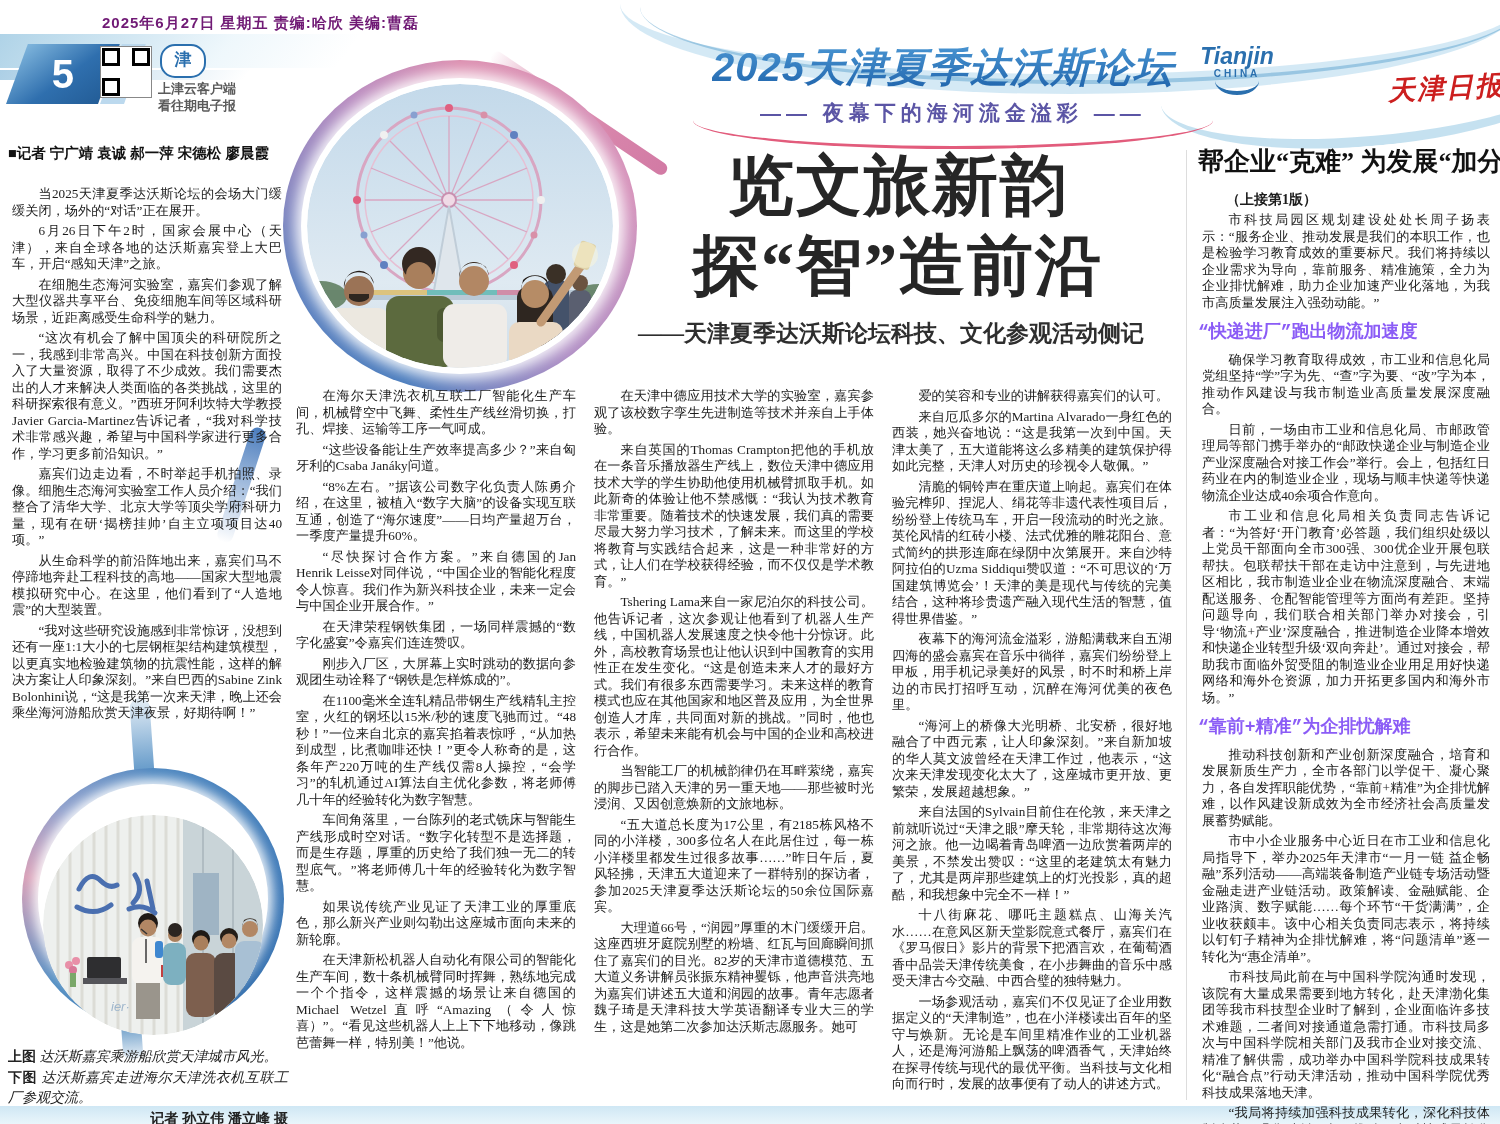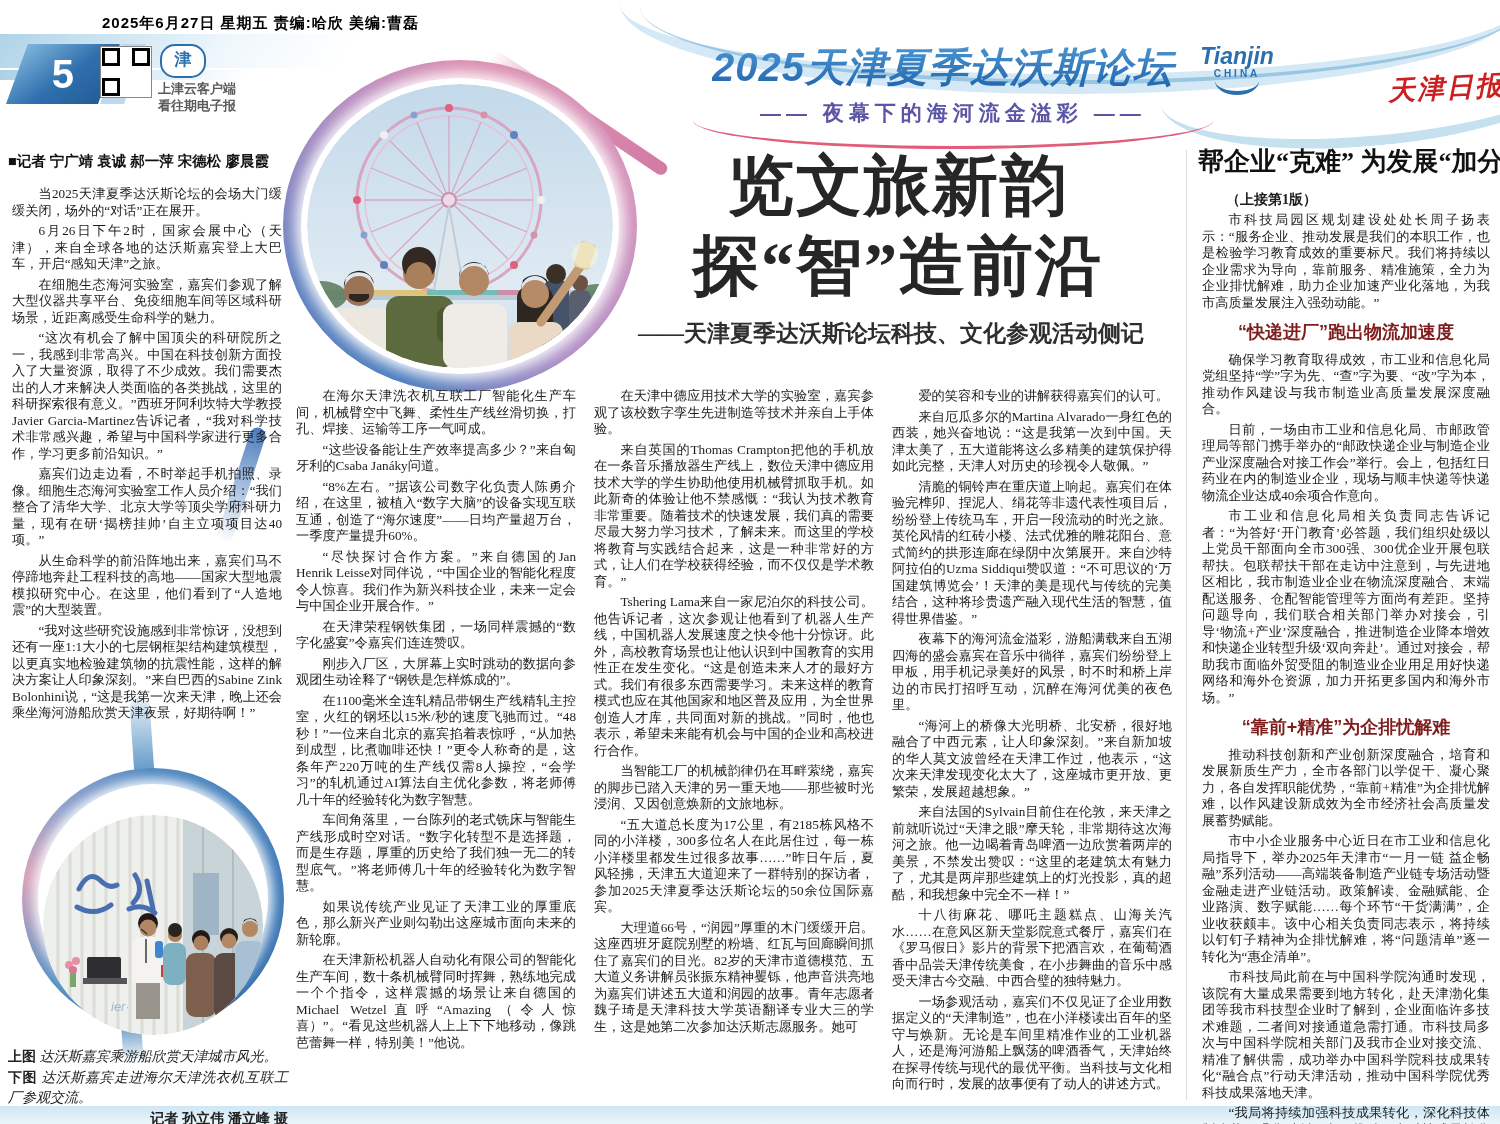--- a/index.html
+++ b/index.html
@@ -15,21 +15,21 @@
   .arc-red{left:693px;top:92px;width:520px;height:54px;border-radius:50%;border-bottom:3px solid #e25c7c;}
   .bottom-band{left:0;top:1106px;width:1500px;height:18px;background:linear-gradient(180deg,#cfe7f4,#eaf6fb);}
   .tail-pink{left:492px;top:48px;width:210px;height:13px;border-radius:8px;background:linear-gradient(90deg,rgba(224,148,182,0),#dd90b2 35%,#d27aa4);transform:rotate(34deg);transform-origin:left center;}
   .tail-blue{left:252px;top:428px;width:16px;height:120px;border-radius:9px;background:linear-gradient(180deg,#4a7cbd,rgba(90,140,200,0));transform:rotate(18deg);transform-origin:top center;}
   .stem-top{left:132px;top:698px;width:20px;height:82px;border-radius:10px;background:linear-gradient(180deg,rgba(90,150,200,.15),#5590c4);transform:rotate(-4deg);}
   .stem-bottom{left:122px;top:1016px;width:20px;height:44px;border-radius:10px;background:linear-gradient(180deg,#4a86bb,rgba(90,150,200,.1));transform:rotate(-4deg);}
   
   .pgnum{left:6px;top:44px;width:92px;height:60px;background:linear-gradient(135deg,#7fb5dc,#2f6fae 55%,#235d97);transform:skewX(-20deg);transform-origin:bottom left;}
   .pgnum-echo{left:100px;top:44px;width:24px;height:60px;background:#bcd9ee;transform:skewX(-20deg);transform-origin:bottom left;}
   .pgnum span{display:block;text-align:center;line-height:60px;font-size:40px;font-weight:bold;color:#fff;font-family:"Liberation Sans",sans-serif;transform:skewX(20deg);}
-  .dateline{left:102px;top:14px;font-family:"Liberation Sans",sans-serif;font-size:15px;font-weight:bold;color:#000000;letter-spacing:1px;}
+  .dateline{left:102px;top:14px;font-family:"Liberation Sans",sans-serif;font-size:15px;font-weight:bold;color:#701a75;letter-spacing:1px;}
   .qr{left:100px;top:46px;width:50px;height:50px;background:#fff;border:1px solid #888;
       background-image:repeating-linear-gradient(0deg,#000 0 3px,transparent 3px 6px),repeating-linear-gradient(90deg,#000 0 3px,transparent 3px 6px);background-size:100% 100%;background-blend-mode:screen;}
   .qr-eye{position:absolute;width:12px;height:12px;border:3px solid #000;background:#fff;}
   .qr-eye.e1{left:1px;top:1px;} .qr-eye.e2{right:1px;top:1px;} .qr-eye.e3{left:1px;bottom:1px;}
   .cloud{left:160px;top:44px;width:42px;height:30px;border:2.5px solid #2a6fae;border-radius:15px;background:#fff;text-align:center;}
   .cloud span{font-size:17px;line-height:28px;color:#2a6fae;font-weight:bold;}
   .qr-cap{left:158px;top:80px;font-family:"Liberation Sans",sans-serif;font-size:13px;font-weight:bold;color:#5a5a5a;line-height:17px;}
   
   .banner-title{left:712px;top:40px;width:470px;font-family:"Liberation Sans",sans-serif;font-size:40px;font-weight:900;font-style:italic;letter-spacing:1px;background:linear-gradient(180deg,#4e9ad6,#1b5fa8);-webkit-background-clip:text;background-clip:text;color:transparent;white-space:nowrap;}
   .tj-logo{left:1192px;top:44px;width:90px;text-align:center;font-family:"Liberation Sans",sans-serif;color:#2a6fae;}
@@ -43,33 +43,33 @@
     background:conic-gradient(from 0deg,#dc8fb0 0deg,#d592bb 80deg,#b08fc5 140deg,#4a7cbd 200deg,#5f82c0 250deg,#b98cc0 320deg,#dc8fb0 360deg);}
   .ring-top::after{content:"";position:absolute;inset:18px;border-radius:50%;background:#fff;box-shadow:0 0 14px 6px rgba(255,255,255,.9);}
   .photo-top{left:307px;top:84px;width:306px;height:284px;border-radius:50%;overflow:hidden;z-index:3;}
   .ring-bottom{left:22px;top:768px;width:262px;height:262px;border-radius:50%;
     background:conic-gradient(from 0deg,#4f88c0 0deg,#3f7ab8 90deg,#2f6aa8 170deg,#5590c4 230deg,#d8a0b8 280deg,#8fa0cc 315deg,#4f88c0 360deg);}
   .ring-bottom::after{content:"";position:absolute;inset:16px;border-radius:50%;background:#fff;box-shadow:0 0 12px 5px rgba(255,255,255,.9);}
   .photo-bottom{left:43px;top:815px;width:220px;height:220px;border-radius:50%;overflow:hidden;z-index:3;}
   
   .headline{left:612px;top:146px;width:572px;text-align:center;font-weight:900;font-size:66px;line-height:80px;color:#262626;letter-spacing:2px;}
   .subhead{left:598px;top:318px;width:586px;text-align:center;font-size:23px;font-weight:bold;color:#2e2e2e;white-space:nowrap;}
-  .byline{left:8px;top:152px;width:280px;font-family:"Liberation Sans",sans-serif;font-size:14.5px;font-weight:bold;color:#111;}
+  .byline{left:8px;top:144px;width:280px;font-family:"Liberation Sans",sans-serif;font-size:14.5px;font-weight:bold;color:#111;}
   .bodycol{font-size:13.2px;line-height:1.25;text-align:justify;color:#1c1c1c;}
   .bodycol p{margin:4px;text-indent:2em;}
   .col1{left:8px;top:182px;width:278px;}
   .col2{left:292px;top:384px;width:288px;}
   .col3{left:590px;top:384px;width:288px;}
   .col4{left:888px;top:384px;width:288px;}
   
   .vdivider{left:1186px;top:150px;width:0;height:950px;border-left:1px solid #ddd;}
   .side{left:1198px;top:146px;width:296px;}
   .side h2{margin:0 0 12px 0;font-size:26px;font-weight:900;color:#111;letter-spacing:0px;white-space:nowrap;}
   .side .note{font-size:14px;font-weight:bold;text-indent:2em;margin:0 0 2px 0;}
-  .side .sec{font-family:Liberation Sans, sans-serif;text-align:center;font-size:18px;font-weight:bold;color:#7f1d1d;margin:10px 0 8px 0;}
+  .side .sec{font-family:Liberation Mono, monospace;text-align:left;font-size:18px;font-weight:bold;color:#8b5cf6;margin:10px 0 8px 0;}
   
   .caption{left:8px;top:1046px;width:280px;font-size:14px;line-height:20px;font-style:italic;color:#222;text-align:justify;}
   .caption b{font-style:normal;font-weight:bold;font-family:"Liberation Sans",sans-serif;}
   .caption .credit{display:block;text-align:right;font-weight:bold;font-style:normal;font-family:"Liberation Sans",sans-serif;}
 </style>
 </head>
 <body>
 
 <div class="abs lsw1"></div>
 <div class="abs lsw2"></div>

